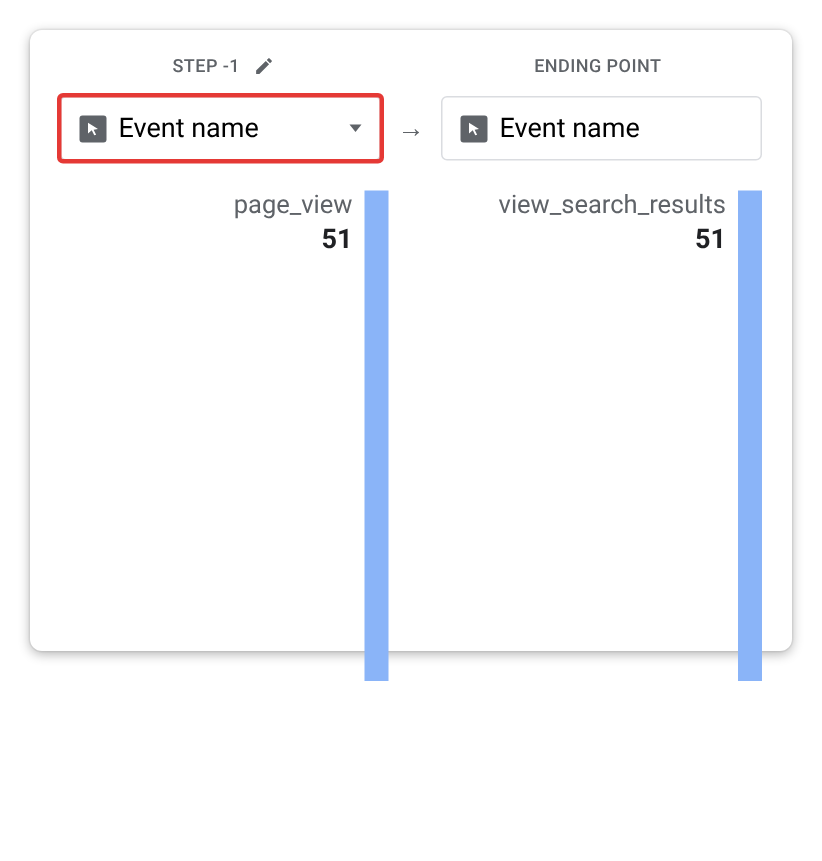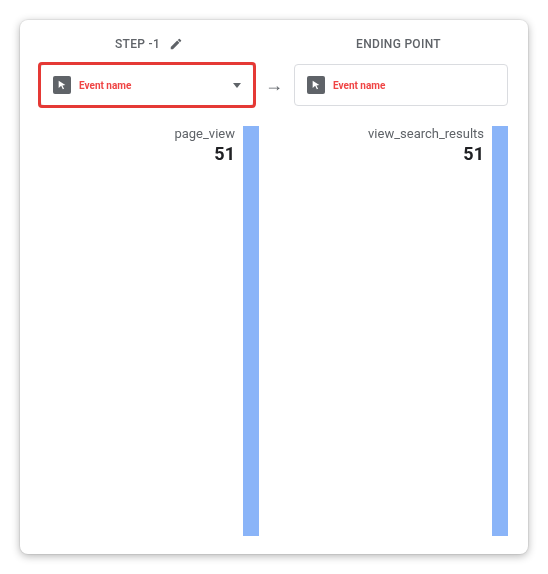--- a/index.html
+++ b/index.html
@@ -7,21 +7,21 @@
       margin: 0;
       padding: 0;
     }
     body {
       font-family: 'Roboto', Arial, sans-serif;
       background: #fff;
       padding: 20px;
     }
     .container {
       width: 508px;
-      height: 534px;
+      height: 414px;
       background: #fff;
       border-radius: 8px;
       box-shadow: 0 2px 8px rgba(0,0,0,0.3), 0 0 0 1px rgba(0,0,0,0.05);
       padding: 16px 20px;
       position: relative;
     }
     .header-row {
       display: flex;
       align-items: center;
       margin-bottom: 12px;
@@ -93,23 +93,23 @@
       align-items: center;
       justify-content: center;
       flex-shrink: 0;
     }
     .event-icon svg {
       width: 10px;
       height: 10px;
       fill: #fff;
     }
     .event-label {
-      font-size: 10px;
-      color: #ef4444;
-      font-weight: 700;
+      font-size: 18px;
+      color: #000000;
+      font-weight: 400;
       flex: 1;
       white-space: nowrap;
     }
     .dropdown-caret {
       width: 0;
       height: 0;
       border-left: 4px solid transparent;
       border-right: 4px solid transparent;
       border-top: 5px solid #5f6368;
       flex-shrink: 0;
@@ -131,21 +131,21 @@
       flex: 1;
       display: flex;
       align-items: stretch;
     }
     .data-text {
       flex: 1;
       text-align: right;
       padding-right: 8px;
     }
     .event-name-text {
-      font-size: 13px;
+      font-size: 17px;
       color: #5f6368;
       margin-bottom: 2px;
     }
     .event-value {
       font-size: 18px;
       font-weight: 700;
       color: #202124;
     }
     .data-bar {
       width: 16px;

